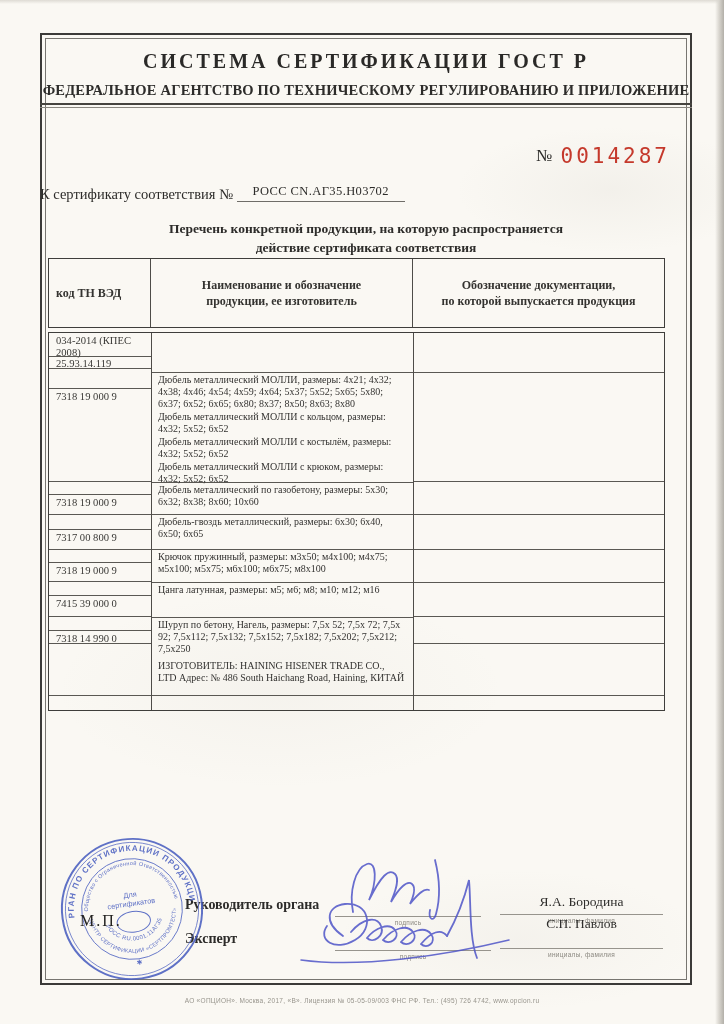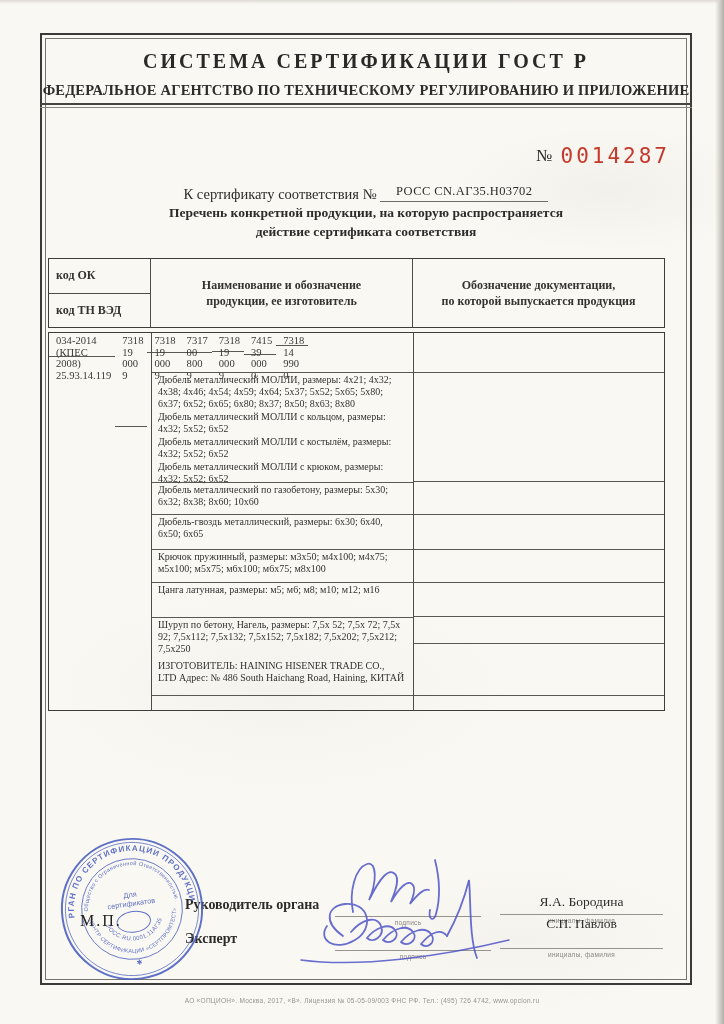--- a/index.html
+++ b/index.html
@@ -35,43 +35,43 @@
   .head-rule-2 { position:absolute; left:40px; top:107px; width:652px; height:1px; background:#8a8780; }
 
   .form-number { position:absolute; left:430px; top:120px; width:240px; text-align:right; white-space:nowrap;margin-top:24px; }
   .form-number .num-label { font-size:17px; color:#2c2b29; vertical-align:2px; margin-right:8px; }
   .form-number .num-value { font-family:"DejaVu Sans Mono", monospace; font-size:21px;
     letter-spacing:3px; color:#c5392c; }
 
   .appendix-title { position:absolute; left:40px; top:146px; width:652px; text-align:center;
     font-size:21px; font-weight:bold; letter-spacing:3px; color:#2a2927; }
 
-  .cert-line { position:absolute; left:40px; top:186px; width:652px; text-align:center;
+  .cert-line { position:absolute; left:40px; top:186px; width:652px; text-align:left;
     font-size:14.5px; color:#2d2c2a; }
   .cert-line .cert-num { display:inline-block; font-size:12.5px; letter-spacing:.4px;
     border-bottom:1px solid #6f6d68; padding:0 16px 2px 16px; transform:translateY(-4px); }
 
-  .scope { position:absolute; left:40px; top:203px; width:652px; text-align:center;
+  .scope { position:absolute; left:40px; top:219px; width:652px; text-align:center;
     font-size:13.5px; font-weight:bold; line-height:19px; color:#2d2c2a; }
 
   
   .thead { position:absolute; left:48px; top:258px; width:617px; height:70px;
     border:1.5px solid #3f3e3b; display:flex; background:transparent; }
   .thead .c1 { width:102px; border-right:1px solid #4e4c48; display:flex; flex-direction:column; }
   .thead .c1 .sub { flex:1; display:flex; align-items:center; padding-left:7px;
     font-size:12px; font-weight:bold; color:#343330; }
   .thead .c1 .sub.top { border-bottom:1px solid #4e4c48; }
   .thead .c2 { width:262px; border-right:1px solid #4e4c48; }
   .thead .c3 { flex:1; }
   .thead .hc { display:flex; align-items:center; justify-content:center; text-align:center;
     font-size:12px; font-weight:bold; line-height:16px; white-space:pre-line; color:#343330; }
 
   .tbody { position:absolute; left:48px; top:332px; width:617px; height:379px;
     border:1.4px solid #3f3e3b; display:flex; }
-  .colL { width:102px; display:flex; }
+  .colL { width:102px; display:flex; flex-direction:column; }
   .colM { width:262px; display:flex; flex-direction:column; border-left:1px solid #4e4c48; }
   .colR { flex:1; display:flex; flex-direction:column; border-left:1px solid #4e4c48; }
   .cell { border-bottom:1px solid #5a5853; overflow:visible; }
   .cell.last { border-bottom:none; }
   .code-cell { font-size:10.6px; color:#3a3936; padding:2px 4px 0 7px; line-height:11.5px; }
   .pre { white-space:pre-line; }
   .prod-cell p { font-size:10px; line-height:12px; color:#333230; padding:0 8px 0 6px; margin-top:1px; }
   .prod-cell p.gap { margin-top:5px; }
 
   
@@ -125,21 +125,20 @@
     <span class="cert-num">РОСС CN.АГ35.Н03702</span>
   </div>
 
   <div class="scope">
     <div>Перечень конкретной продукции,  на которую распространяется</div>
     <div>действие сертификата соответствия</div>
   </div>
 
   <div class="thead">
     <div class="c1">
-      <div class="sub top">код ОК</div>
       <div class="sub">код ТН ВЭД</div>
     </div>
     <div class="c2 hc">Наименование и обозначение
 продукции, ее изготовитель</div>
     <div class="c3 hc">Обозначение документации,
 по которой выпускается продукция</div>
   </div>
 
   <div class="tbody">
     <div class="colL">

